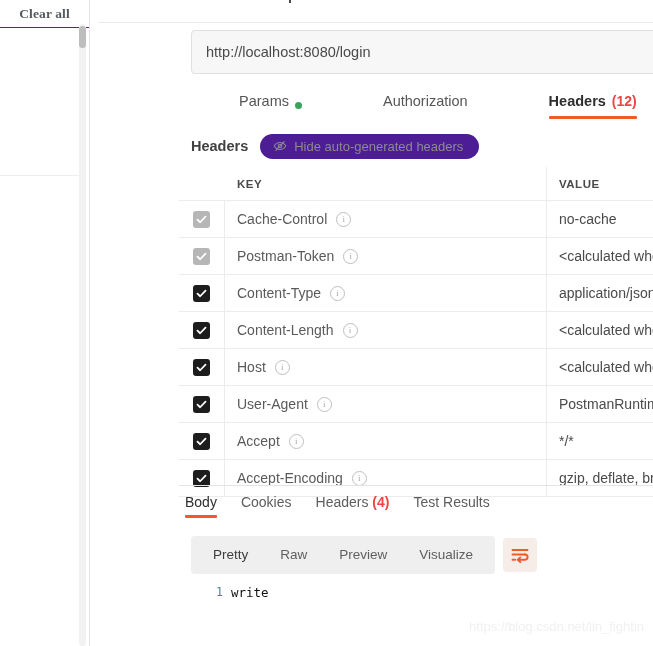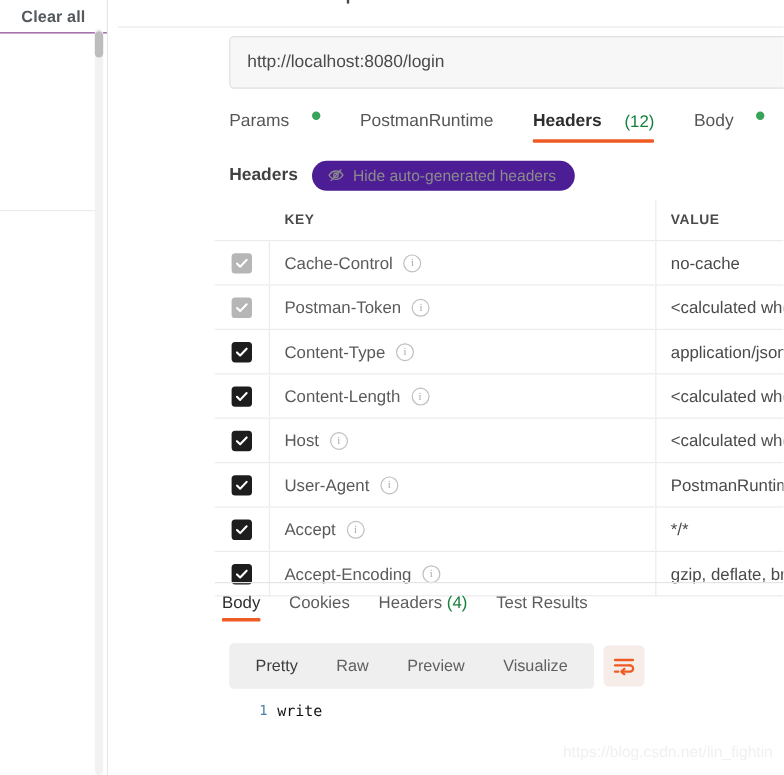--- a/index.html
+++ b/index.html
@@ -16,23 +16,24 @@
 
   
   .sidebar{
     width:89px;flex:0 0 89px;
     background:#ffffff;
     position:relative;
     border-right:1px solid #e6e6e6;
   }
   .sb-top{
     height:27px;
-    border-bottom:1px solid #701a75;
+    border-bottom:6px solid #701a75;
     display:flex;align-items:center;justify-content:center;
     position:relative;
+    font-family:Liberation Serif, serif;
   }
   .clear-all{
     font-size:13.5px;
     font-weight:bold;
     color:#555a5e;
     letter-spacing:.1px;
     white-space:nowrap;
   }
   .sb-body{position:absolute;top:28px;left:0;right:0;bottom:0;background:#fff;}
   .sb-divider{
@@ -83,28 +84,28 @@
   
   .reqtabs{
     position:absolute;left:101px;top:90px;height:34px;
     display:flex;align-items:flex-start;
   }
   .rtab{
     position:relative;
     padding:3px 0 10px 0;margin-right:33px;
     font-size:14.5px;color:#565656;
     white-space:nowrap;
-    display:flex;align-items:flex-start;gap:19px;
+    display:flex;align-items:flex-end;gap:6px;margin-left:48px;
   }
   .rtab.active{color:#2e2e2e;font-weight:bold;}
   .rtab.active .underline{
     position:absolute;left:0;right:0;bottom:0;height:3px;background:#ef5b25;border-radius:1px;
   }
   .dot{width:7px;height:7px;border-radius:50%;background:#3aa35a;display:inline-block;}
-  .cnt{color:#15803d;font-weight:normal;font-size:14px;}
+  .cnt{color:#ef4444;font-weight:bold;font-size:14px;}
 
   
   .subbar{
     position:absolute;left:101px;top:132px;height:28px;display:flex;align-items:center;
   }
   .subbar .lbl{font-size:14.5px;font-weight:bold;color:#414141;margin-right:12px;}
   .pill{
     display:flex;align-items:center;gap:7px;
     background:#4c1d95;border-radius:14px;
     padding:5px 16px 5px 13px;
@@ -233,21 +234,21 @@
         <span>http://localhost:8080/login</span>
       </div>
     </div>
 
     <div class="reqtabs">
       <div class="rtab">
         <span>Params</span>
         <span class="dot"></span>
       </div>
       <div class="rtab">
-        <span>PostmanRuntime</span>
+        <span>Authorization</span>
       </div>
       <div class="rtab active">
         <span>Headers</span>
         <span class="cnt">(12)</span>
         <span class="underline"></span>
       </div>
       <div class="rtab">
         <span>Body</span>
         <span class="dot"></span>
       </div>

